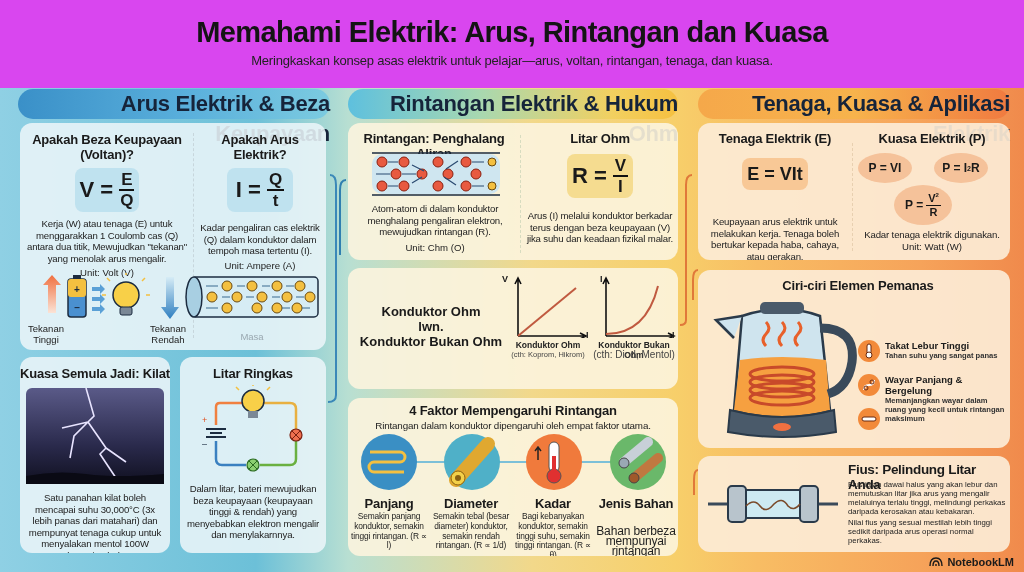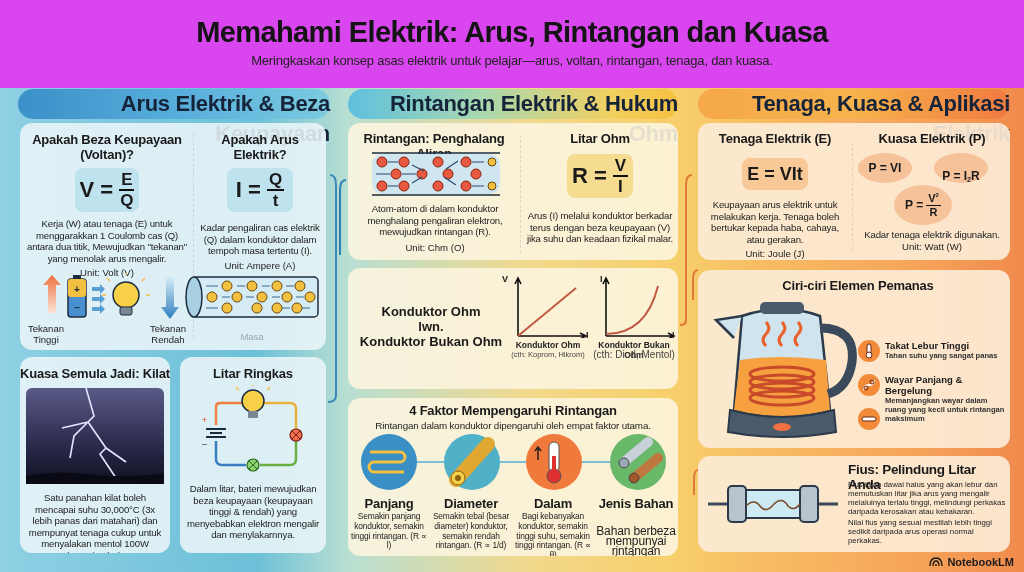--- a/index.html
+++ b/index.html
@@ -266,44 +266,44 @@
   <div style="position:absolute;left:0;top:98px;width:330px;display:flex">
     <div style="width:82px;text-align:center">
       <div class="sub-h">Panjang</div>
       <div class="desc" style="font-size:8.4px;line-height:9.8px;margin-top:1px">Semakin panjang konduktor, semakin tinggi rintangan. (R ∝ l)</div>
     </div>
     <div style="width:82px;text-align:center">
       <div class="sub-h">Diameter</div>
       <div class="desc" style="font-size:8.4px;line-height:9.8px;margin-top:1px">Semakin tebal (besar diameter) konduktor, semakin rendah rintangan. (R ∝ 1/d)</div>
     </div>
     <div style="width:82px;text-align:center">
-      <div class="sub-h">Dalam</div>
+      <div class="sub-h">Kadar</div>
       <div class="desc" style="font-size:8.4px;line-height:9.8px;margin-top:1px">Bagi kebanyakan konduktor, semakin tinggi suhu, semakin tinggi rintangan. (R ∝ θ)</div>
     </div>
     <div style="width:84px;text-align:center">
       <div class="sub-h">Jenis Bahan</div>
       <div class="desc" style="font-size:12px;line-height:9.8px;margin-top:16px">Bahan berbeza mempunyai rintangan berbeza</div>
       <div class="desc" style="font-size:7px;line-height:8px">(Cth: Nikrom ≠ Kuprum)</div>
     </div>
   </div>
 </div>
 
 <div class="card orange" style="left:698px;top:123px;width:312px;height:137px">
   <div class="dash-v" style="left:154px;top:20px;height:108px;border-color:#e8d0b0"></div>
   <div style="position:absolute;left:4px;top:8px;width:146px">
     <div class="sub-h">Tenaga Elektrik (E)</div>
     <div class="formula-box" style="width:66px;height:32px;background:#f8c896;margin-top:12px;font-size:18px">E = VIt</div>
-    <div class="desc" style="margin-top:9px">Keupayaan arus elektrik untuk melakukan kerja. Tenaga boleh bertukar kepada haba, cahaya, atau gerakan.</div>
+    <div class="desc" style="margin-top:26px">Keupayaan arus elektrik untuk melakukan kerja. Tenaga boleh bertukar kepada haba, cahaya, atau gerakan.</div>
     <div class="unit">Unit: Joule (J)</div>
   </div>
   <div style="position:absolute;left:160px;top:8px;width:148px">
     <div class="sub-h">Kuasa Elektrik (P)</div>
   </div>
   <div style="position:absolute;left:160px;top:30px;width:54px;height:30px;border-radius:50%;background:#f5c29a;display:flex;align-items:center;justify-content:center;font-weight:bold;font-size:12px">P = VI</div>
-  <div style="position:absolute;left:236px;top:30px;width:54px;height:30px;border-radius:50%;background:#f5c29a;display:flex;align-items:flex-end;justify-content:center;font-weight:bold;font-size:12px">
+  <div style="position:absolute;left:236px;top:30px;width:54px;height:30px;border-radius:50%;background:#f5c29a;display:flex;align-items:center;justify-content:center;font-weight:bold;font-size:12px">
     <span>P = I</span>
       <sup style="font-size:7px">2</sup>
       <span>R</span>
   </div>
   <div style="position:absolute;left:196px;top:62px;width:58px;height:40px;border-radius:50%;background:#f5c29a;display:flex;align-items:center;justify-content:center;font-weight:bold;font-size:12px">
     <span>P =</span>
     <span class="frac" style="font-size:11px;margin-left:3px">
         <span class="num" style="border-width:1.5px"><span>V</span><sup style="font-size:6px">2</sup></span>
         <span class="den">R</span>
       </span>

